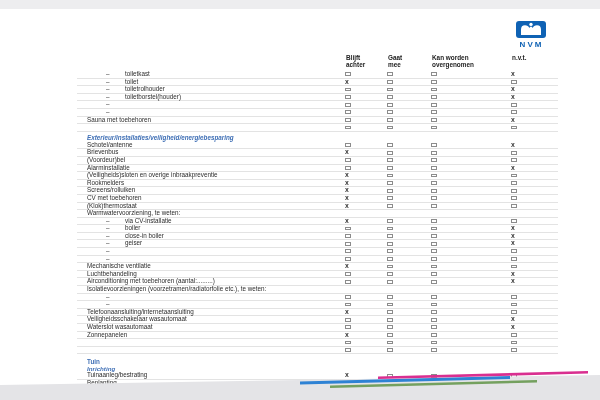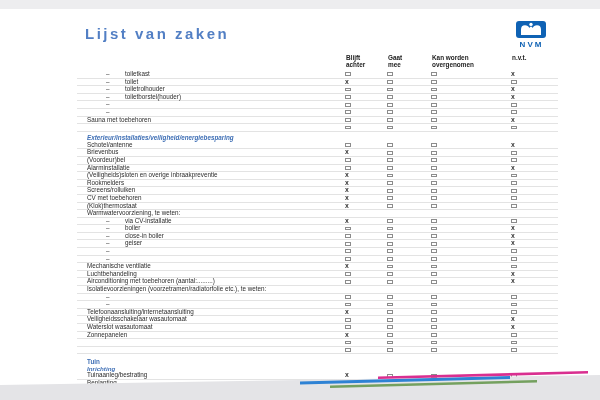--- a/index.html
+++ b/index.html
@@ -29,21 +29,20 @@
                   font-style:italic;font-weight:bold;padding-left:10px;}
   .footer-art{position:absolute;left:0;top:365px;width:600px;height:35px;}
 </style>
 </head>
 <body>
 
 <div id="canvas">
 
   <div class="top-strip"></div>
 
-  <div class="page-title">Lijst van zaken</div>
 
   <svg class="logo" viewBox="0 0 30 27" width="30" height="27">
     <rect x="0" y="0" width="30" height="17" rx="3" fill="#0f62b4"></rect>
     <path fill="#ffffff" d="M5,14 L5,8.5 Q5,4.2 9,4.2 Q12.2,4.2 13.3,7 Q13.9,5.4 15,5.4 Q16.1,5.4 16.7,7 Q17.8,4.2 21,4.2 Q25,4.2 25,8.5 L25,14 Z"></path>
     <circle cx="15" cy="3.4" r="1.7" fill="#ffffff"></circle>
     <text x="15.5" y="25.5" text-anchor="middle" font-size="8" font-weight="bold" letter-spacing="2" fill="#0f62b4" font-family="Liberation Sans, sans-serif">NVM</text>
   </svg>
 
   <div>
     <div class="colh" style="left:346px">

